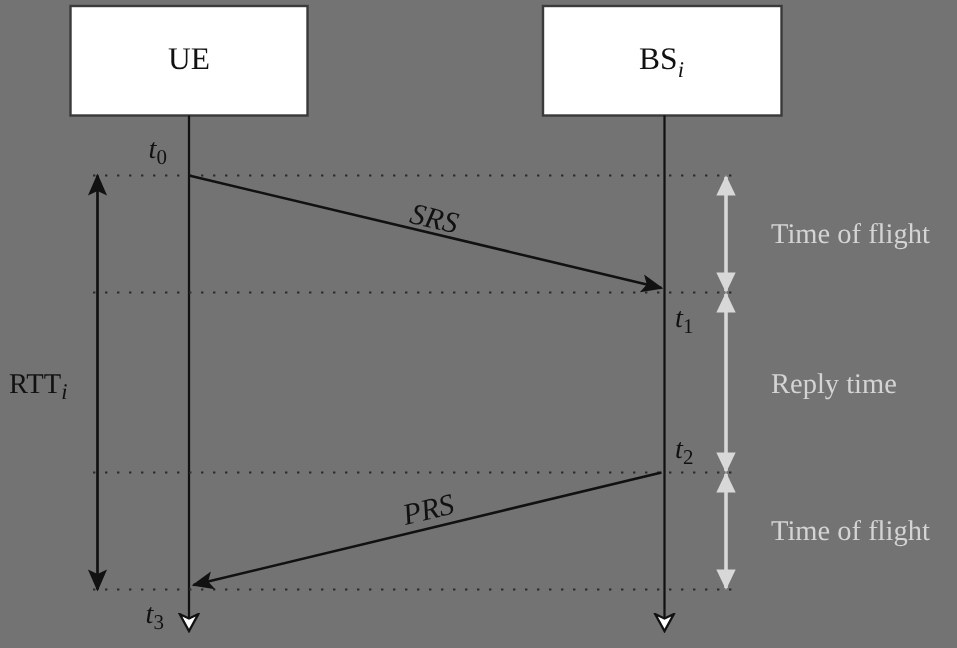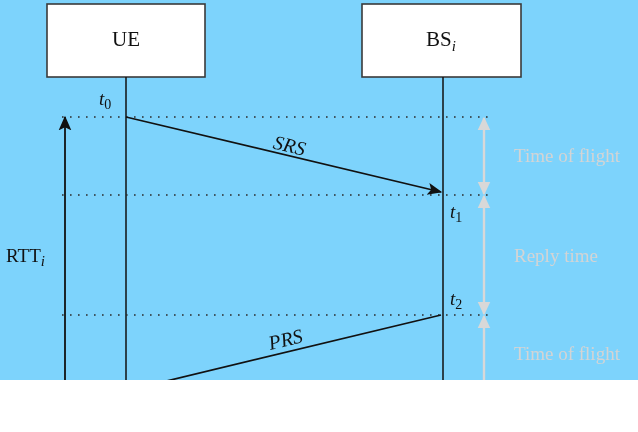--- a/index.html
+++ b/index.html
@@ -3,22 +3,22 @@
 <meta charset="utf-8">
 <style>
   html, body {
     margin: 0;
     padding: 0;
     background: #ffffff;
   }
   #canvas {
     position: relative;
     width: 638px;
-    height: 380px;
-    background: #7dd3fc;
+    height: 432px;
+    background: #737373;
     overflow: hidden;
     font-family: "Liberation Serif", "DejaVu Serif", serif;
   }
   svg.diagram {
     position: absolute;
     left: 0;
     top: 0;
     width: 638px;
     height: 432px;
   }

